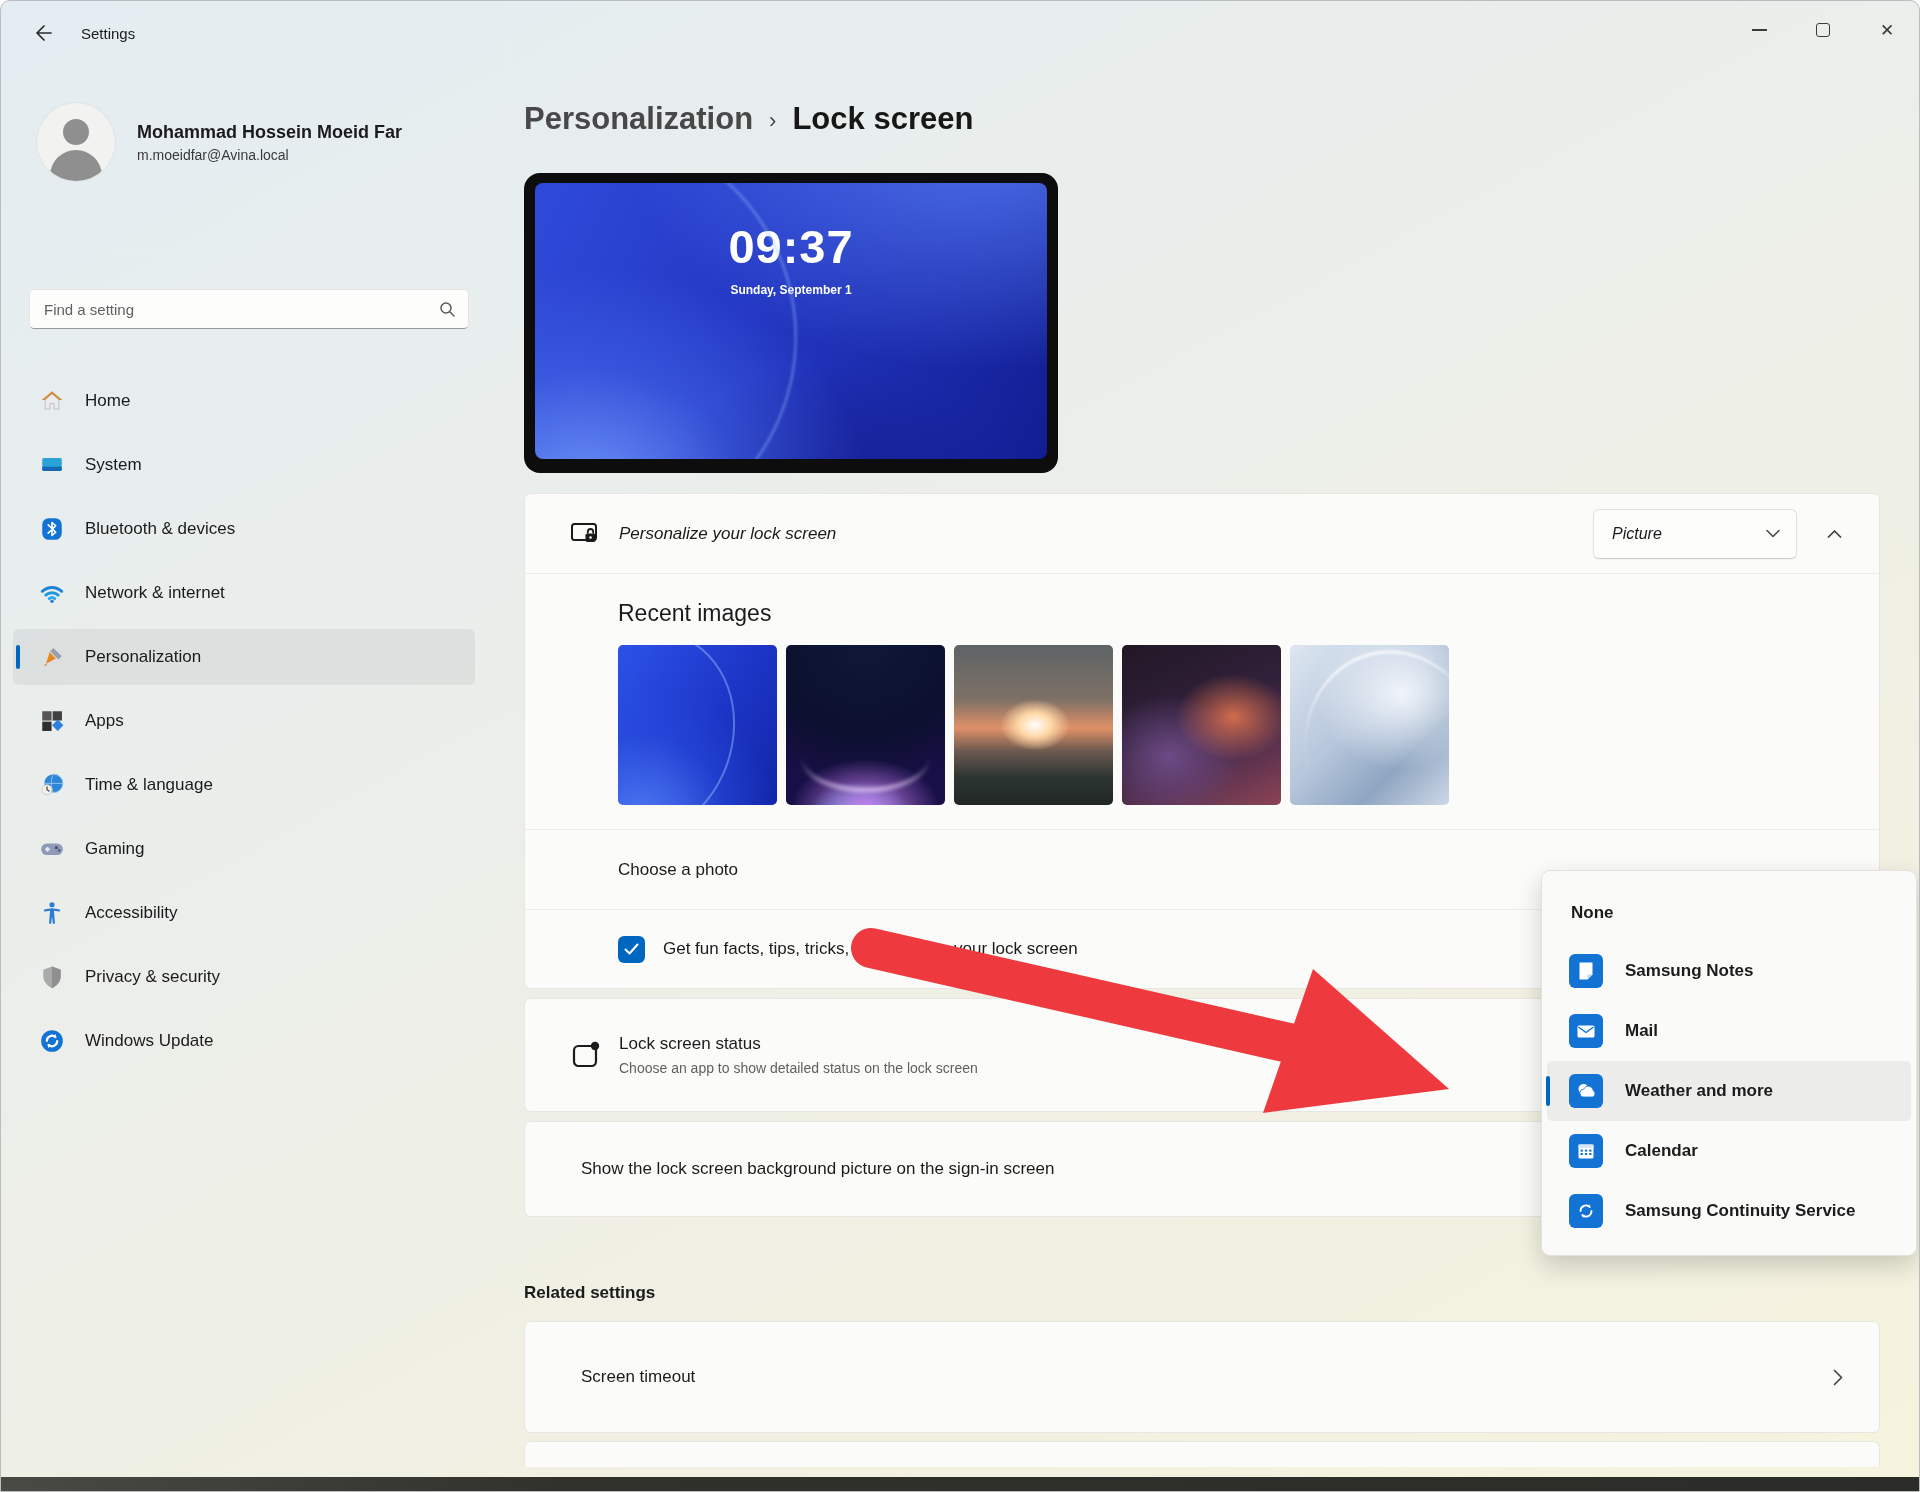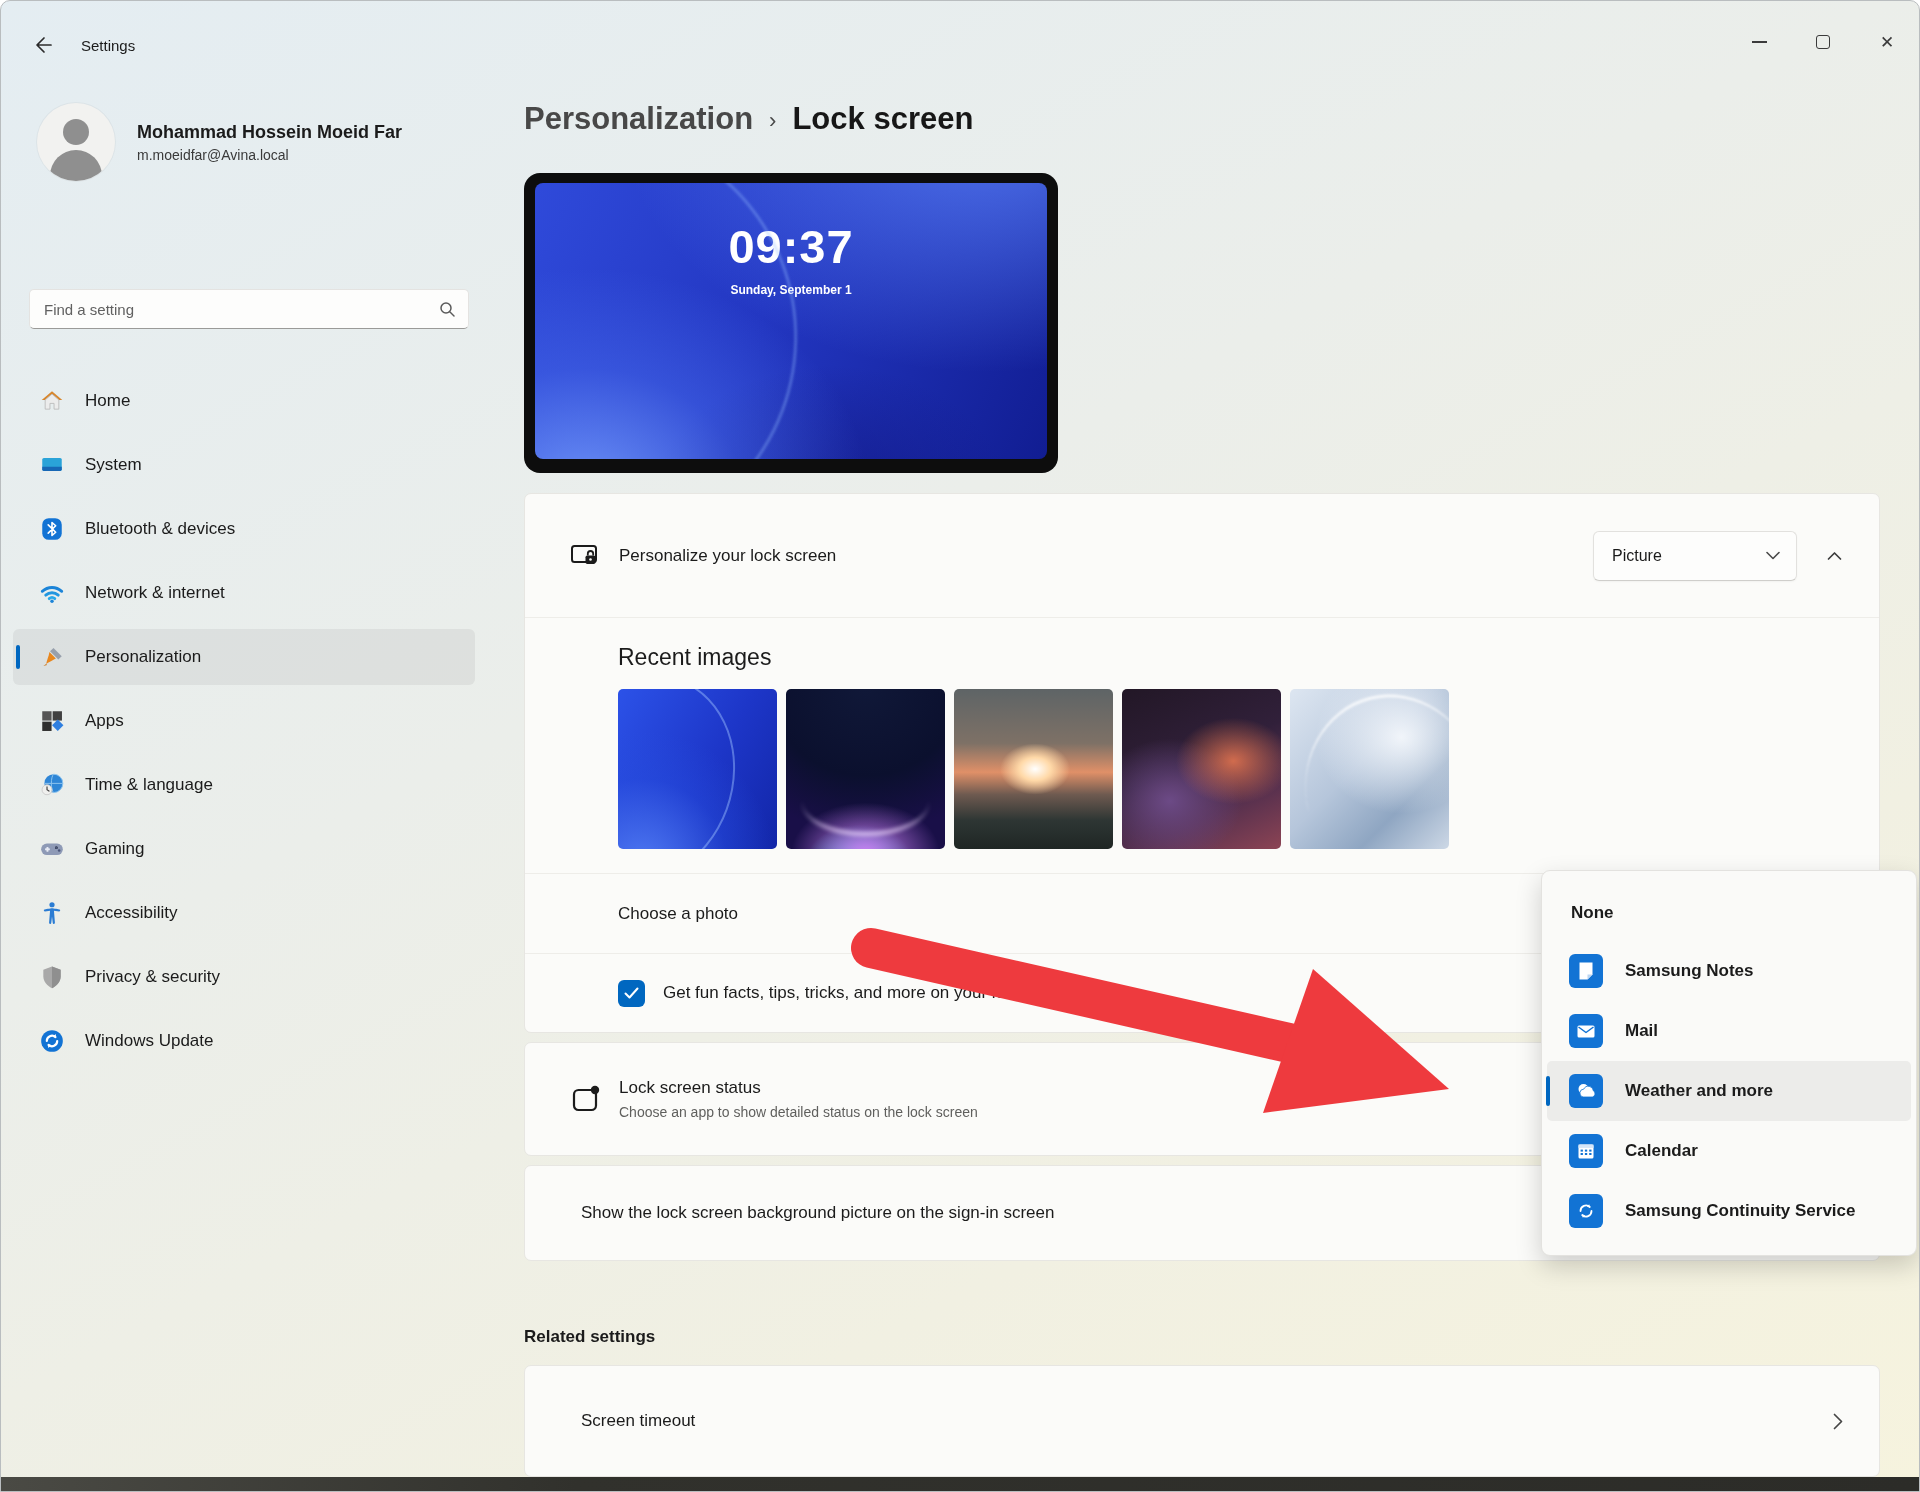--- a/index.html
+++ b/index.html
@@ -8,21 +8,21 @@
     font-family:"Liberation Sans","DejaVu Sans",sans-serif;
     color:#1b1b1b;
     overflow:hidden;
   }
   .window {
     position:relative; width:1920px; height:1492px; overflow:hidden;
     background:linear-gradient(152deg,#e4edf2 0%,#ebeeea 40%,#f1f0e2 72%,#f6f3de 100%);
     border:1px solid #b9bdbf; border-radius:10px 10px 0 0;
   }
   
-  .titlebar { position:absolute; top:16px; left:0; right:0; height:56px; display:flex; align-items:center; }
+  .titlebar { position:absolute; top:4px; left:0; right:0; height:56px; display:flex; align-items:center; }
   .back-btn { width:40px; height:36px; margin-left:22px; display:flex; align-items:center; justify-content:center; border-radius:6px; cursor:pointer; font-size:22px; color:#2b2b2b; }
   .app-title { margin-left:18px; font-size:15px; color:#1b1b1b; }
   .win-controls { position:absolute; right:0; top:0; height:56px; display:flex; }
   .win-btn { width:64px; height:50px; display:flex; align-items:center; justify-content:center; color:#3b3b3b; font-size:15px; }
   .min-glyph { display:block; width:15px; height:0; border-top:2px solid #3b3b3b; }
   .max-glyph { display:block; width:14px; height:14px; border:1.6px solid #3b3b3b; border-radius:3px; }
   .close-glyph { font-size:17px; }
   
   .sidebar { position:absolute; top:56px; left:0; width:492px; bottom:14px; padding:0 20px 0 26px; }
   .profile { position:absolute; top:46px; left:36px; display:flex; align-items:center; gap:22px; }
@@ -54,21 +54,21 @@
       radial-gradient(60% 90% at 58% 120%, rgba(20,28,140,0.9) 0%, rgba(0,0,0,0) 60%),
       linear-gradient(116deg,#2f4ada 0%,#2337c2 45%,#111d92 100%);
   }
   .monitor-screen::after { content:""; position:absolute; left:-30%; top:-20%; width:80%; height:150%; border-radius:50%; border:3px solid rgba(150,190,255,0.35); transform:rotate(18deg); filter:blur(1px); }
   .lock-time { position:absolute; top:36px; left:0; right:0; text-align:center; color:#fff; font-size:47px; font-weight:bold; letter-spacing:1px; }
   .lock-date { position:absolute; top:100px; left:0; right:0; text-align:center; color:#fff; font-size:12px; font-weight:bold; }
   
   .card { background:#fbfbf9; border:1px solid #e7e6e2; border-radius:7px; }
   .big-card { margin-top:20px; }
   .row { display:flex; align-items:center; }
-  .head-row { height:124px; padding:0 22px 0 44px; border-bottom:1px solid #eeedе9; }
+  .head-row { height:80px; padding:0 22px 0 44px; border-bottom:1px solid #eeedе9;font-style:italic; }
   .head-row { border-bottom:1px solid #eeede9; }
   .head-icon { width:32px; height:32px; margin-right:18px; }
   .head-title { font-size:17px; flex:1; }
   .select-box { width:204px; height:50px; background:#fdfdfc; border:1px solid #e2e1de; border-bottom-color:#cfcecb; border-radius:6px; display:flex; align-items:center; padding:0 16px 0 18px; box-shadow:0 1px 2px rgba(0,0,0,0.04); cursor:pointer; }
   .select-box .sel-val { flex:1; font-size:16px; }
   .expander { width:46px; height:46px; margin-left:14px; display:flex; align-items:center; justify-content:center; border-radius:6px; cursor:pointer; }
   .recent-section { padding:26px 44px 24px 93px; border-bottom:1px solid #eeede9; }
   .recent-label { font-size:23px; margin-bottom:18px; }
   .thumbs { display:flex; gap:9px; }
   .thumb { width:159px; height:160px; border-radius:5px; cursor:pointer; position:relative; overflow:hidden; }

